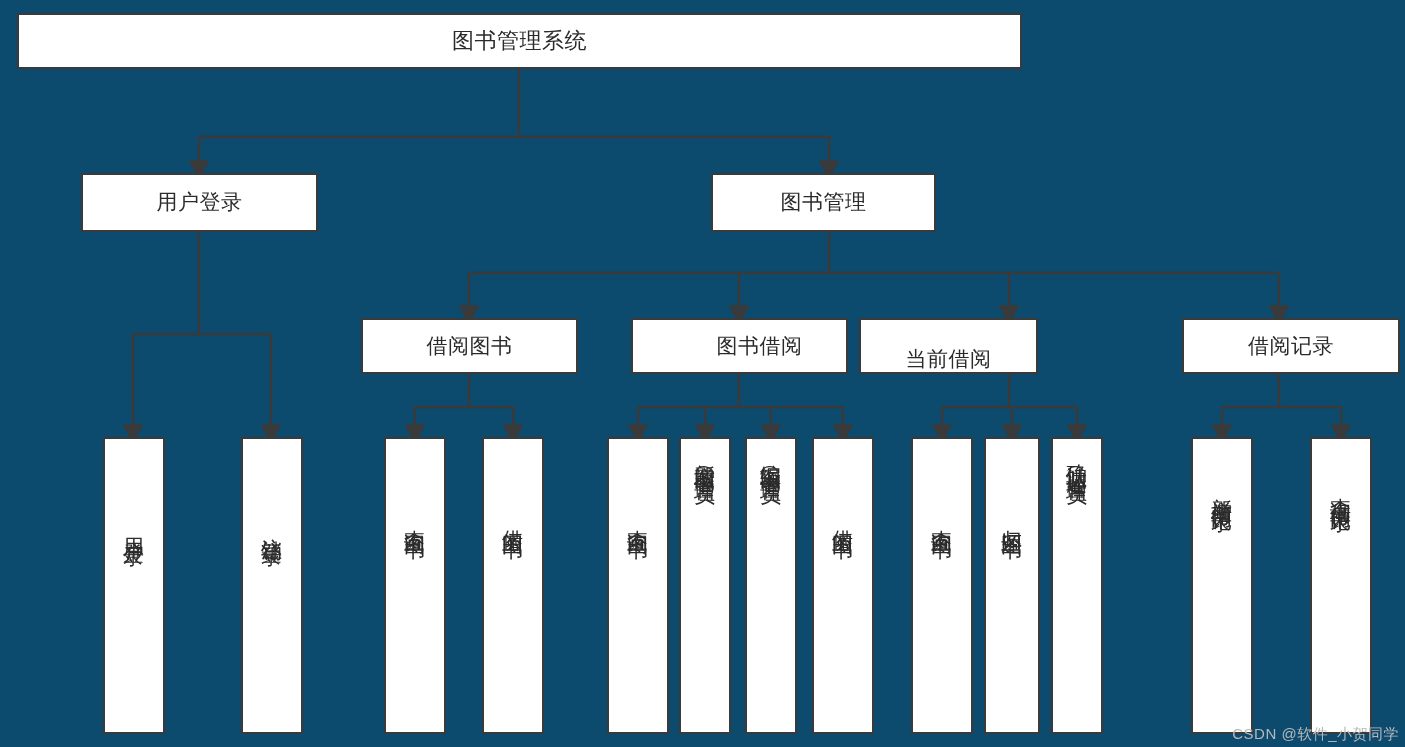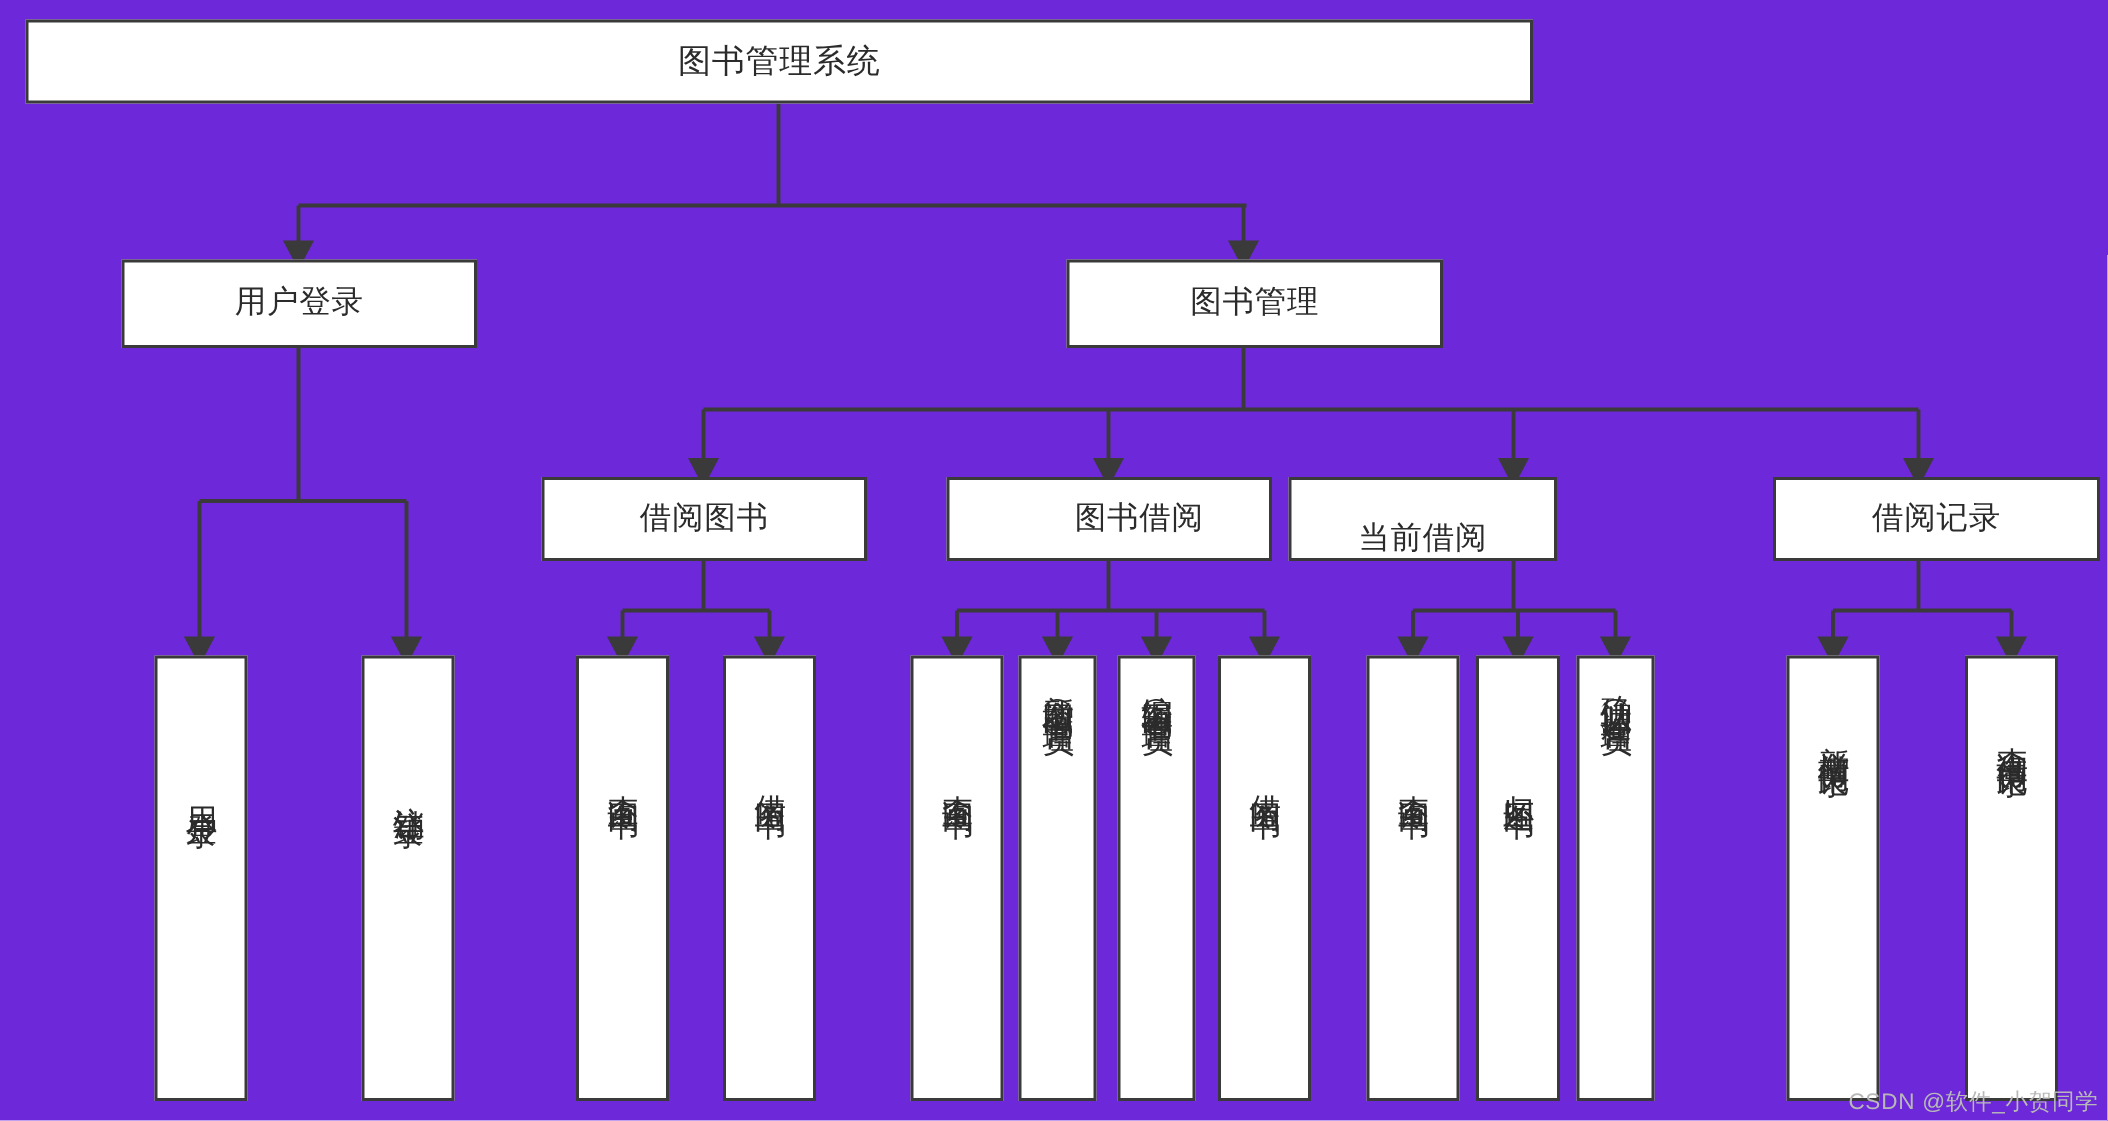--- a/index.html
+++ b/index.html
@@ -8,21 +8,21 @@
     background: #ffffff;
   }
   body {
     font-family: "Liberation Sans", "DejaVu Sans", sans-serif;
     color: #262626;
   }
   #canvas {
     position: relative;
     width: 1405px;
     height: 747px;
-    background: #6d28d9;
+    background: #0c4a6e;
     overflow: hidden;
   }
   svg.edges {
     position: absolute;
     left: 0;
     top: 0;
     width: 1405px;
     height: 747px;
     pointer-events: none;
   }
@@ -126,21 +126,21 @@
     </g>
   </svg>
 
   <div class="node h root" style="left:17px; top:13px; width:1005px; height:56px;">
     <span class="lbl">图书管理系统</span>
   </div>
 
   <div class="node h" style="left:81px; top:173px; width:237px; height:59px;">
     <span class="lbl">用户登录</span>
   </div>
-  <div class="node h" style="left:711px; top:173px; width:251px; height:59px;">
+  <div class="node h" style="left:711px; top:173px; width:225px; height:59px;">
     <span class="lbl">图书管理</span>
   </div>
 
   <div class="node h" style="left:361px; top:318px; width:217px; height:56px;">
     <span class="lbl">借阅图书</span>
   </div>
   <div class="node h" style="left:631px; top:318px; width:217px; height:56px;padding-left:40px;">
     <span class="lbl">图书借阅</span>
   </div>
   <div class="node h" style="left:859px; top:318px; width:179px; height:56px;align-items:flex-end;">

